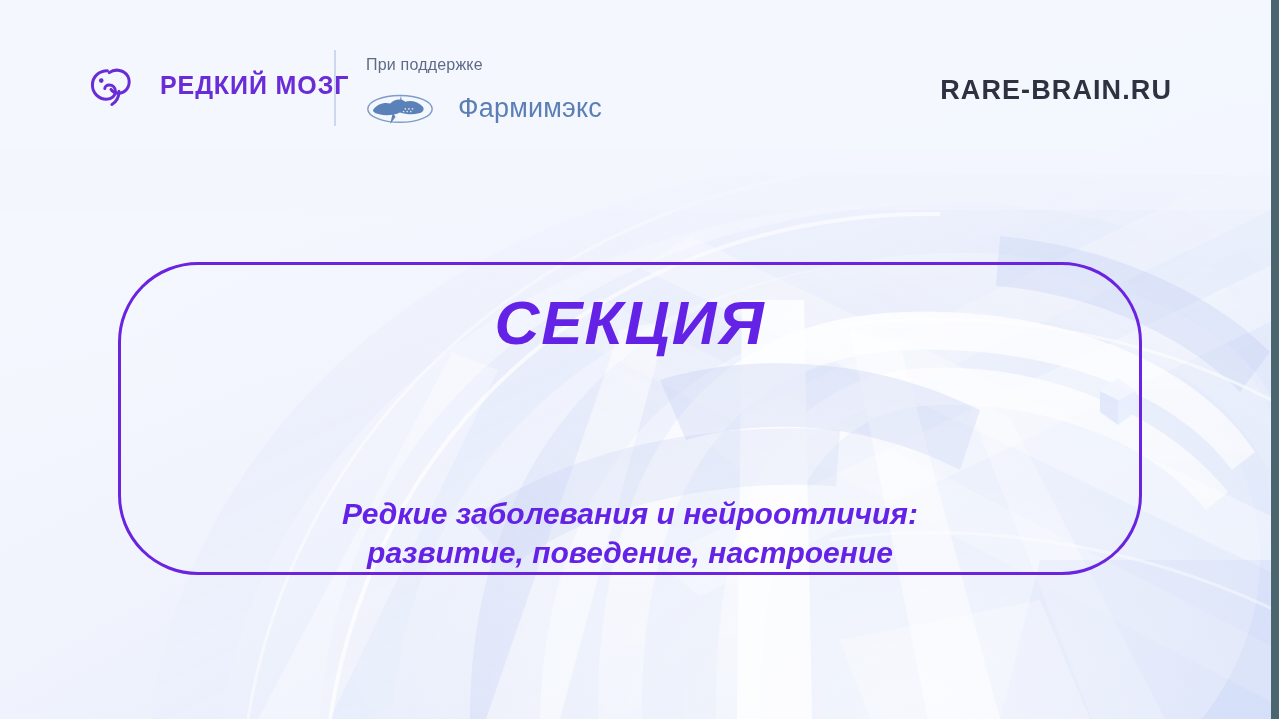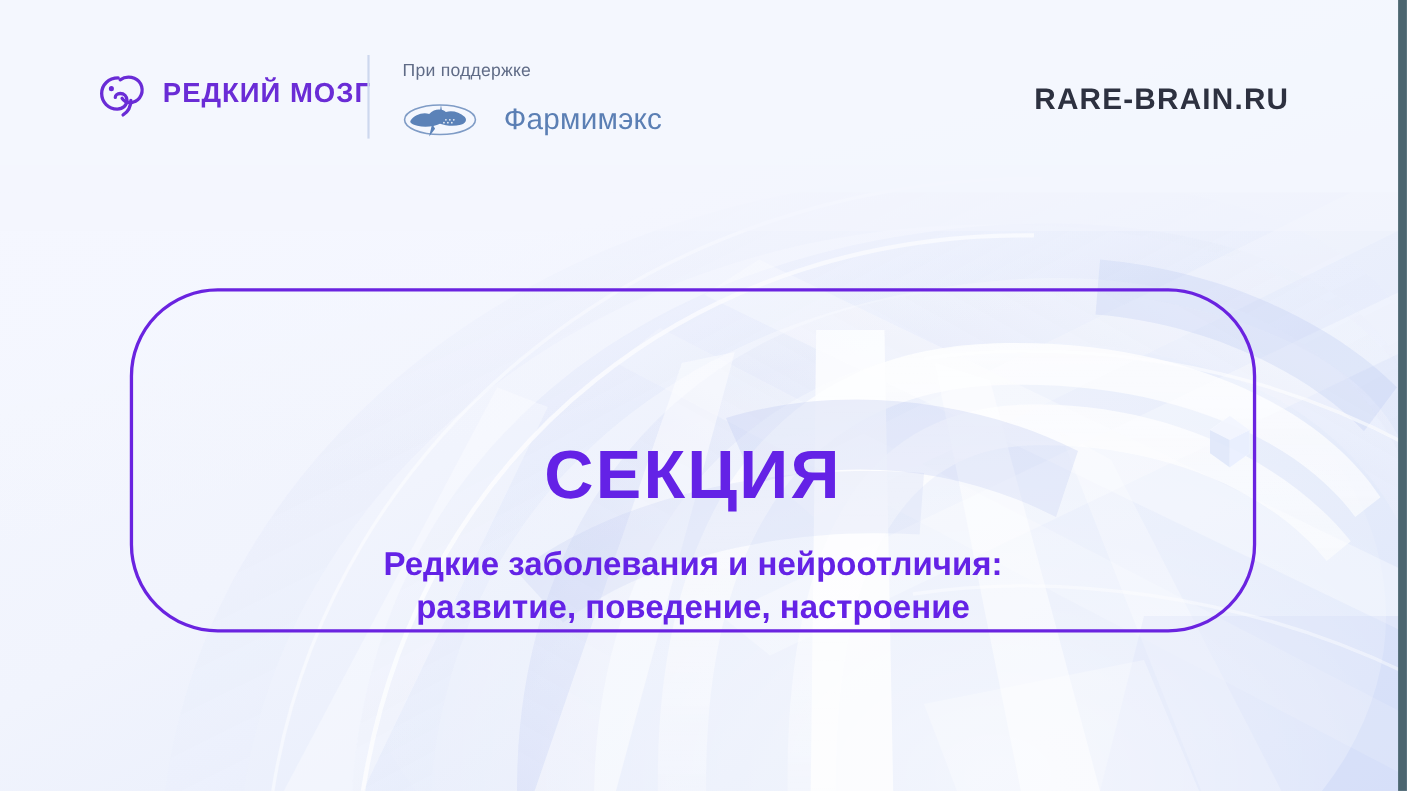--- a/index.html
+++ b/index.html
@@ -45,21 +45,21 @@
     right: 0;
     height: 160px;
   }
 
   #brand-lockup {
     position: absolute;
     left: 88px;
     top: 62px;
     display: flex;
     align-items: center;
-    gap: 14px;
+    gap: 26px;
   }
   #brand-mark { width: 46px; height: 46px; display: block; }
   #brand-name {
     font-size: 25px;
     font-weight: bold;
     letter-spacing: 0.9px;
     color: #6a2cd6;
     white-space: nowrap;
   }
 
@@ -115,21 +115,22 @@
     left: 118px;
     top: 262px;
     width: 1024px;
     height: 313px;
     border: 3px solid #6a23e0;
     border-radius: 80px;
     box-sizing: border-box;
     display: flex;
     flex-direction: column;
     align-items: center;
-    justify-content: flex-end;
+    justify-content: space-between;
+    font-style: italic;
   }
   #section-kicker {
     margin-top: 25px;
     font-size: 62px;
     font-weight: bold;
     letter-spacing: 2px;
     color: #6422e6;
     line-height: 1.05;
   }
   #section-title {

